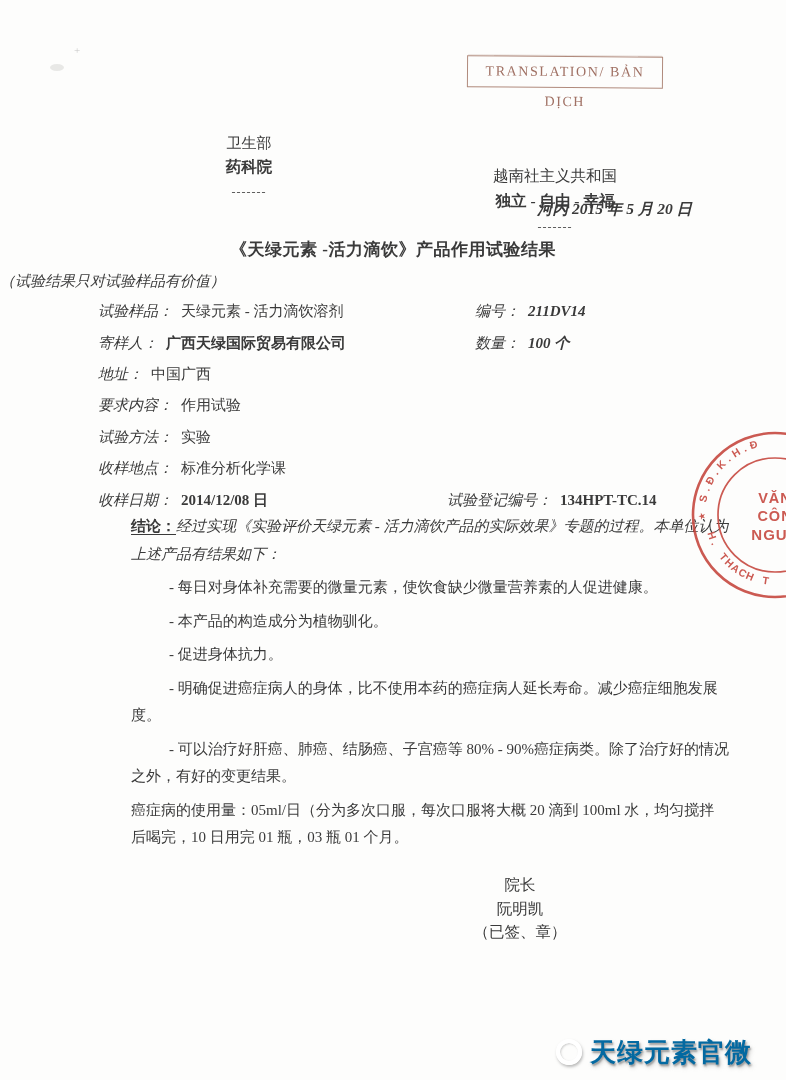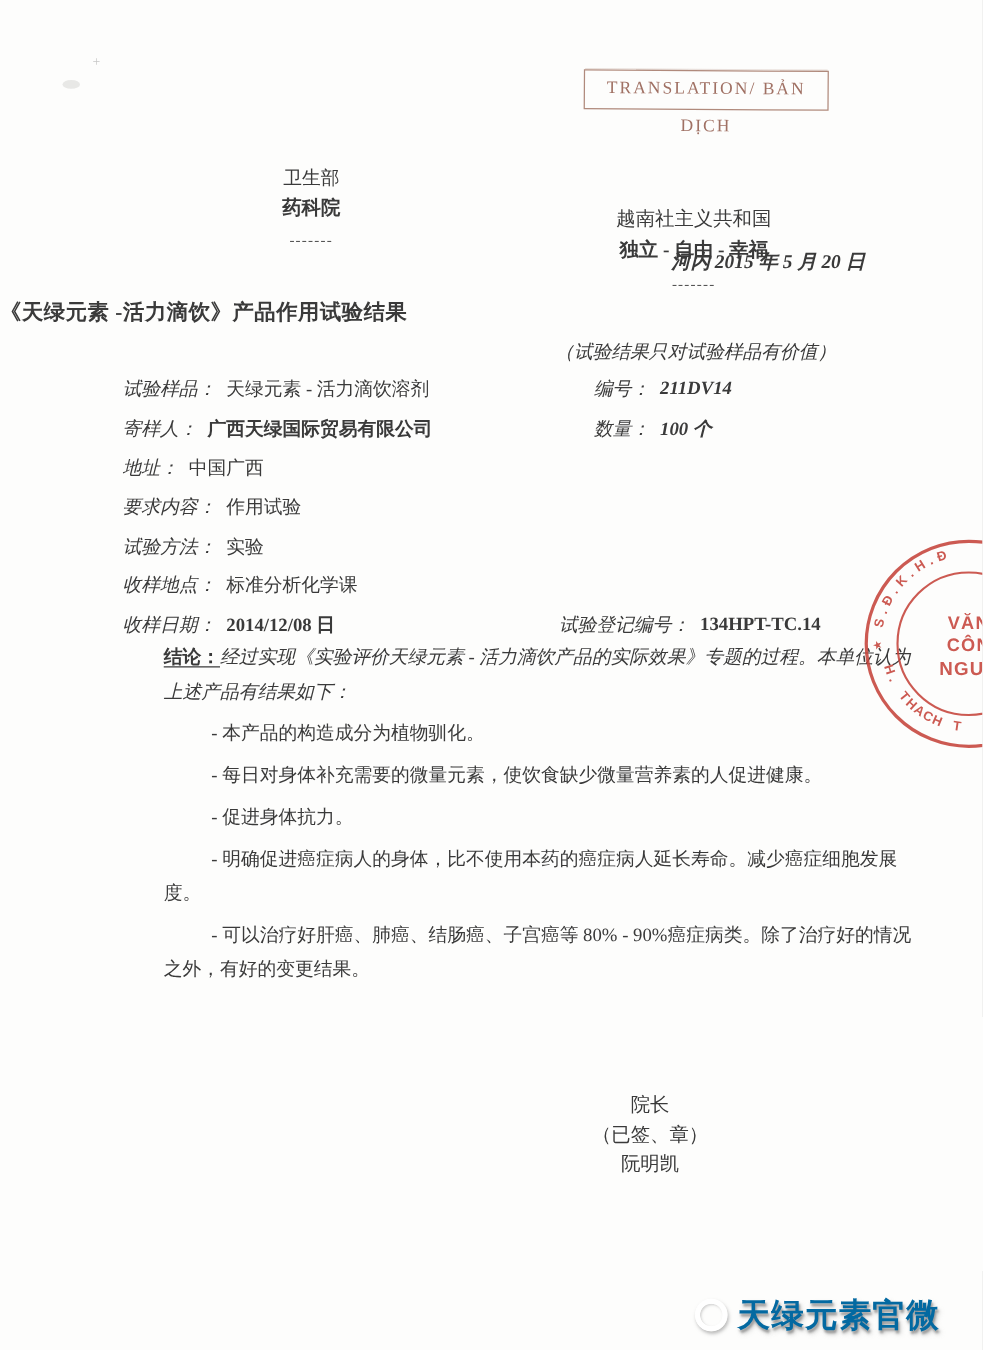--- a/index.html
+++ b/index.html
@@ -28,24 +28,24 @@
   .header-right{position:absolute; left:420px; top:132px; width:270px; text-align:center;margin-top:32px;}
   .header-right .country{font-size:15.5px; line-height:24px;}
   .header-right .motto{font-size:15.5px; font-weight:600; line-height:25px;}
   .divider-dashes{font-size:12px; letter-spacing:1px; color:#555; line-height:16px; margin-top:6px;}
   .header-date{
     position:absolute; left:430px; top:199px; width:262px; text-align:right;
     font-size:15.5px; font-weight:700; font-style:italic;
   }
 
   
-  .doc-title{position:absolute; left:0; top:238px; width:786px; 
+  .doc-title{position:absolute; left:0; top:238px; width:786px; text-align:center;
     font-size:17px; font-weight:700; letter-spacing:.5px;}
-  .doc-subtitle{position:absolute; left:0; top:272px; width:652px; text-align:right;
-    font-size:15px; font-style:italic;padding-left:17px;}
+  .doc-subtitle{position:absolute; left:0; top:272px; width:652px; text-align:left;
+    font-size:15px; font-style:italic;}
 
   
   .fields{position:absolute; left:98px; top:296px; width:640px;}
   .field-row{position:relative; height:31.4px; display:flex; align-items:center; font-size:15px;}
   .field-label{font-style:italic; margin-right:8px; white-space:pre;}
   .field-value{white-space:pre;}
   .fv-bold{font-weight:600;}
   .fv-italic{font-style:italic; font-weight:600;}
   .field-right{position:absolute; left:377px; top:0; height:31.4px; display:flex; align-items:center;}
   .field-right.reg{left:349px;}
@@ -145,31 +145,32 @@
       <span class="field-value fv-bold">2014/12/08 日</span>
       <span class="field-right reg">
         <span class="field-label">试验登记编号：</span>
         <span class="field-value fv-bold">134HPT-TC.14</span>
       </span>
     </div>
   </div>
 
   <div class="body-text">
     <p><span class="concl-label">结论：</span><span class="concl-intro">经过实现《实验评价天绿元素 - 活力滴饮产品的实际效果》专题的过程。本单位认为上述产品有结果如下：</span></p>
+    <p class="bullet">- 每日对身体补充需要的微量元素，使饮食缺少微量营养素的人促进健康。</p>
     <p class="bullet">- 本产品的构造成分为植物驯化。</p>
-    <p class="bullet">- 每日对身体补充需要的微量元素，使饮食缺少微量营养素的人促进健康。</p>
     <p class="bullet">- 促进身体抗力。</p>
     <p class="bullet">- 明确促进癌症病人的身体，比不使用本药的癌症病人延长寿命。减少癌症细胞发展度。</p>
     <p class="bullet">- 可以治疗好肝癌、肺癌、结肠癌、子宫癌等 80% - 90%癌症病类。除了治疗好的情况之外，有好的变更结果。</p>
+    <p class="dosage">癌症病的使用量：05ml/日（分为多次口服，每次口服将大概 20 滴到 100ml 水，均匀搅拌后喝完，10 日用完 01 瓶，03 瓶 01 个月。</p>
   </div>
 
   <div class="signature">
     <div>院长</div>
+    <div>阮明凯</div>
     <div>（已签、章）</div>
-    <div>阮明凯</div>
   </div>
 
   <svg class="seal-svg" id="seal" viewBox="0 0 200 200" xmlns="http://www.w3.org/2000/svg">
     <circle cx="115" cy="95" r="82" stroke-width="2.6"></circle>
     <circle cx="115" cy="95" r="57" stroke-width="1.7"></circle>
     <text class="seal-center" x="115" y="83">VĂN</text>
     <text class="seal-center" x="115" y="101">CÔN</text>
     <text class="seal-center strong" x="115" y="120">NGUY</text>
   <text x="46.794095465033536" y="79.25342619592945" transform="rotate(283 46.794095465033536 79.25342619592945)" class="seal-arc" fill="#c5443b">S</text>
       <text x="49.43294675261217" y="70.4854833118373" transform="rotate(290.5 49.43294675261217 70.4854833118373)" class="seal-arc" fill="#c5443b">.</text>

